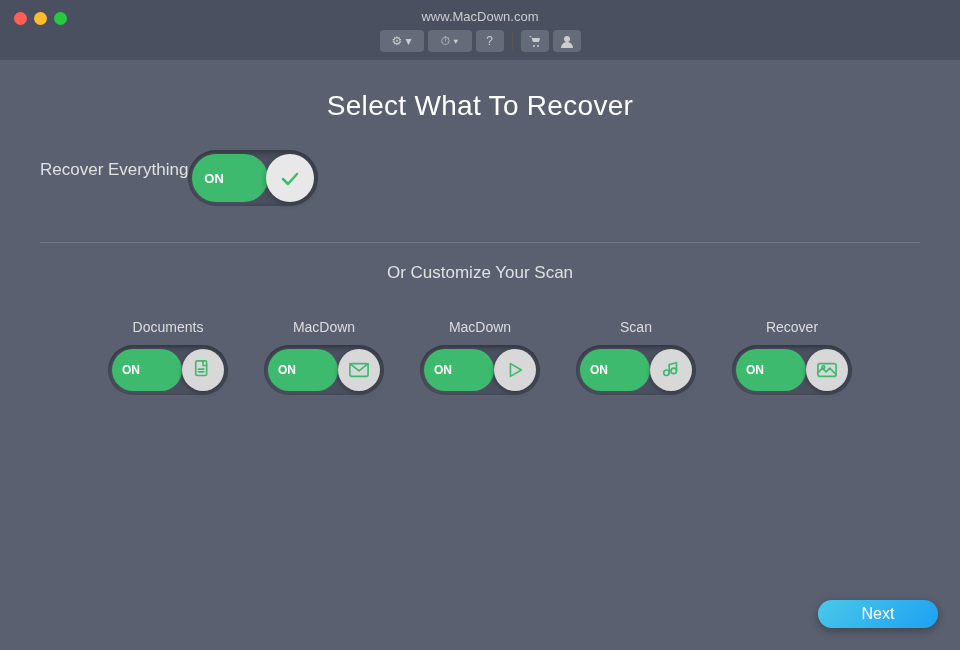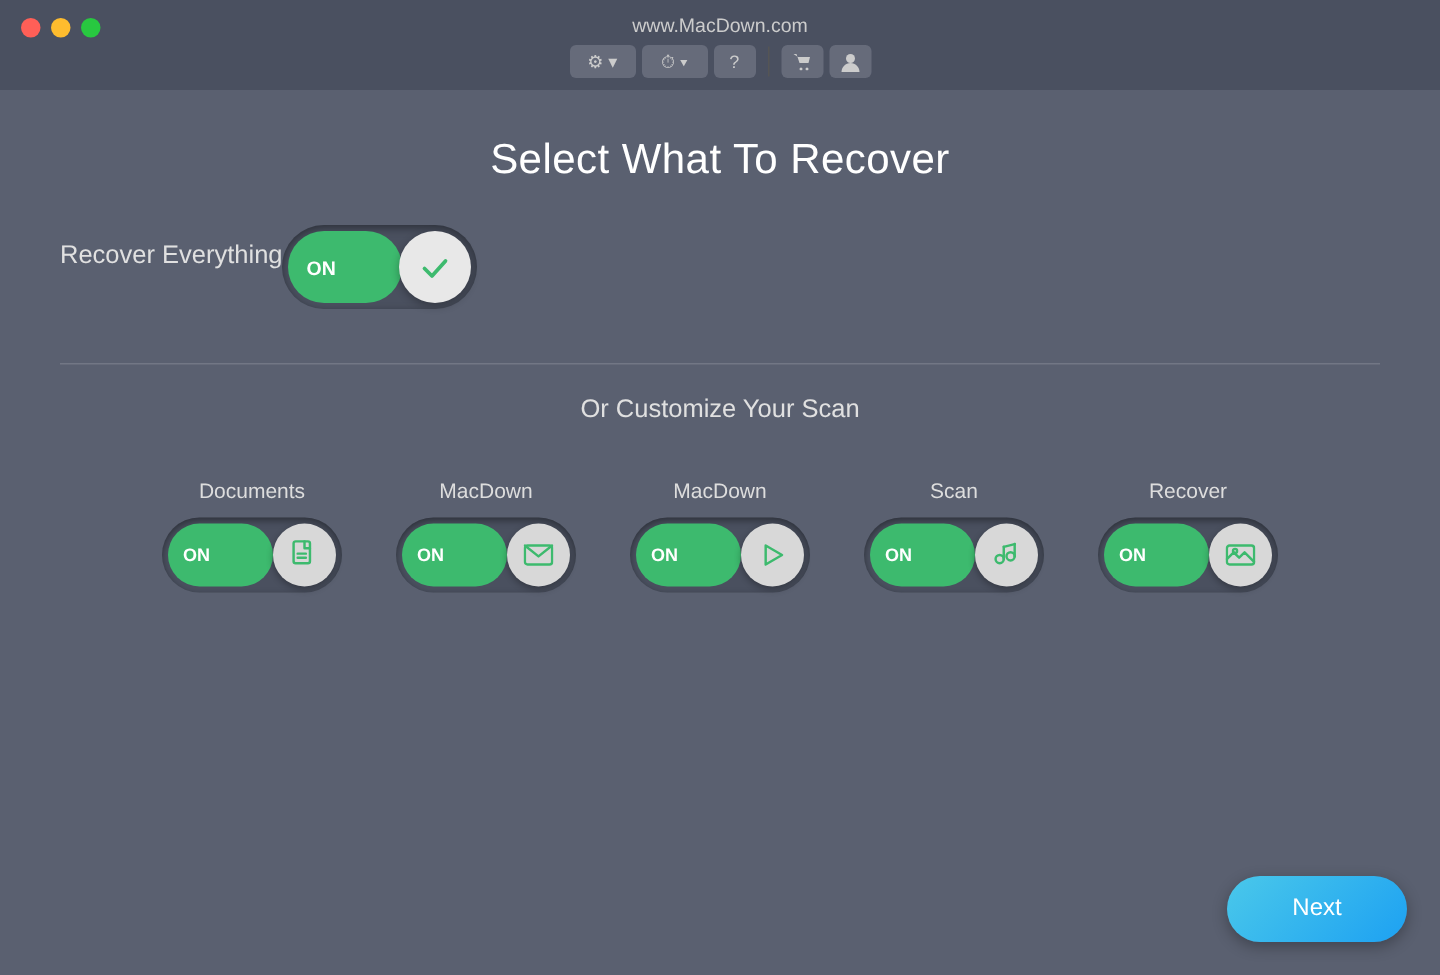--- a/index.html
+++ b/index.html
@@ -249,21 +249,21 @@
       width: 20px;
       height: 20px;
     }
 
     
     .next-btn {
       position: absolute;
       bottom: 22px;
       right: 22px;
       width: 120px;
-      height: 44px;
+      height: 28px;
       background: linear-gradient(135deg, #4ac8ea, #1da1f2);
       border: none;
       border-radius: 22px;
       color: #fff;
       font-size: 16px;
       font-weight: 500;
       cursor: pointer;
       box-shadow: 0 3px 10px rgba(0,0,0,0.3);
     }
   </style>

